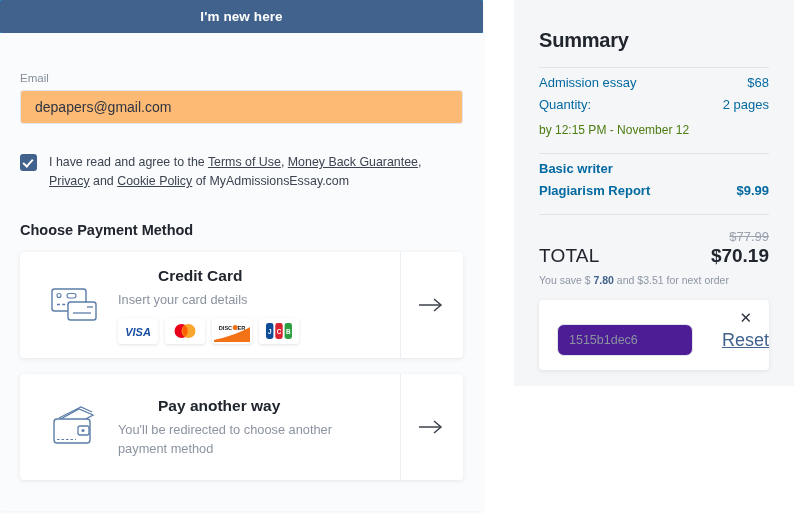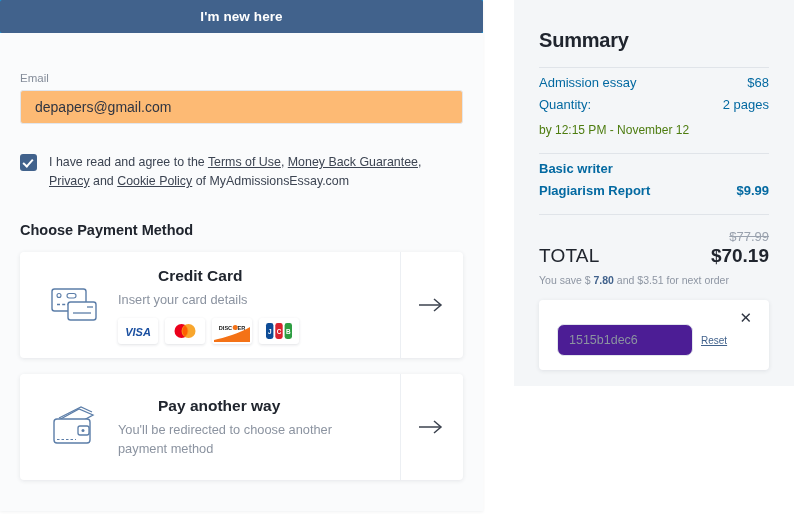--- a/index.html
+++ b/index.html
@@ -293,24 +293,24 @@
     border-radius: 7px;
     background: #4c1d95;
     font-family: "Liberation Sans", sans-serif;
     font-size: 12.5px;
     color: #8b93a0;
     padding: 0 11px;
     outline: none;
     margin-top: 10px;
   }
   #promo-reset {
-    font-size: 10px;
+    font-size: 18px;
     color: #41628c;
     text-decoration: underline;
-    margin-left: 8px;
+    margin-left: 29px;
     margin-top: 10px;
     cursor: pointer;
   }
 </style>
 </head>
 <body>
 
 <div id="left-panel">
 
   <div id="tabs">

